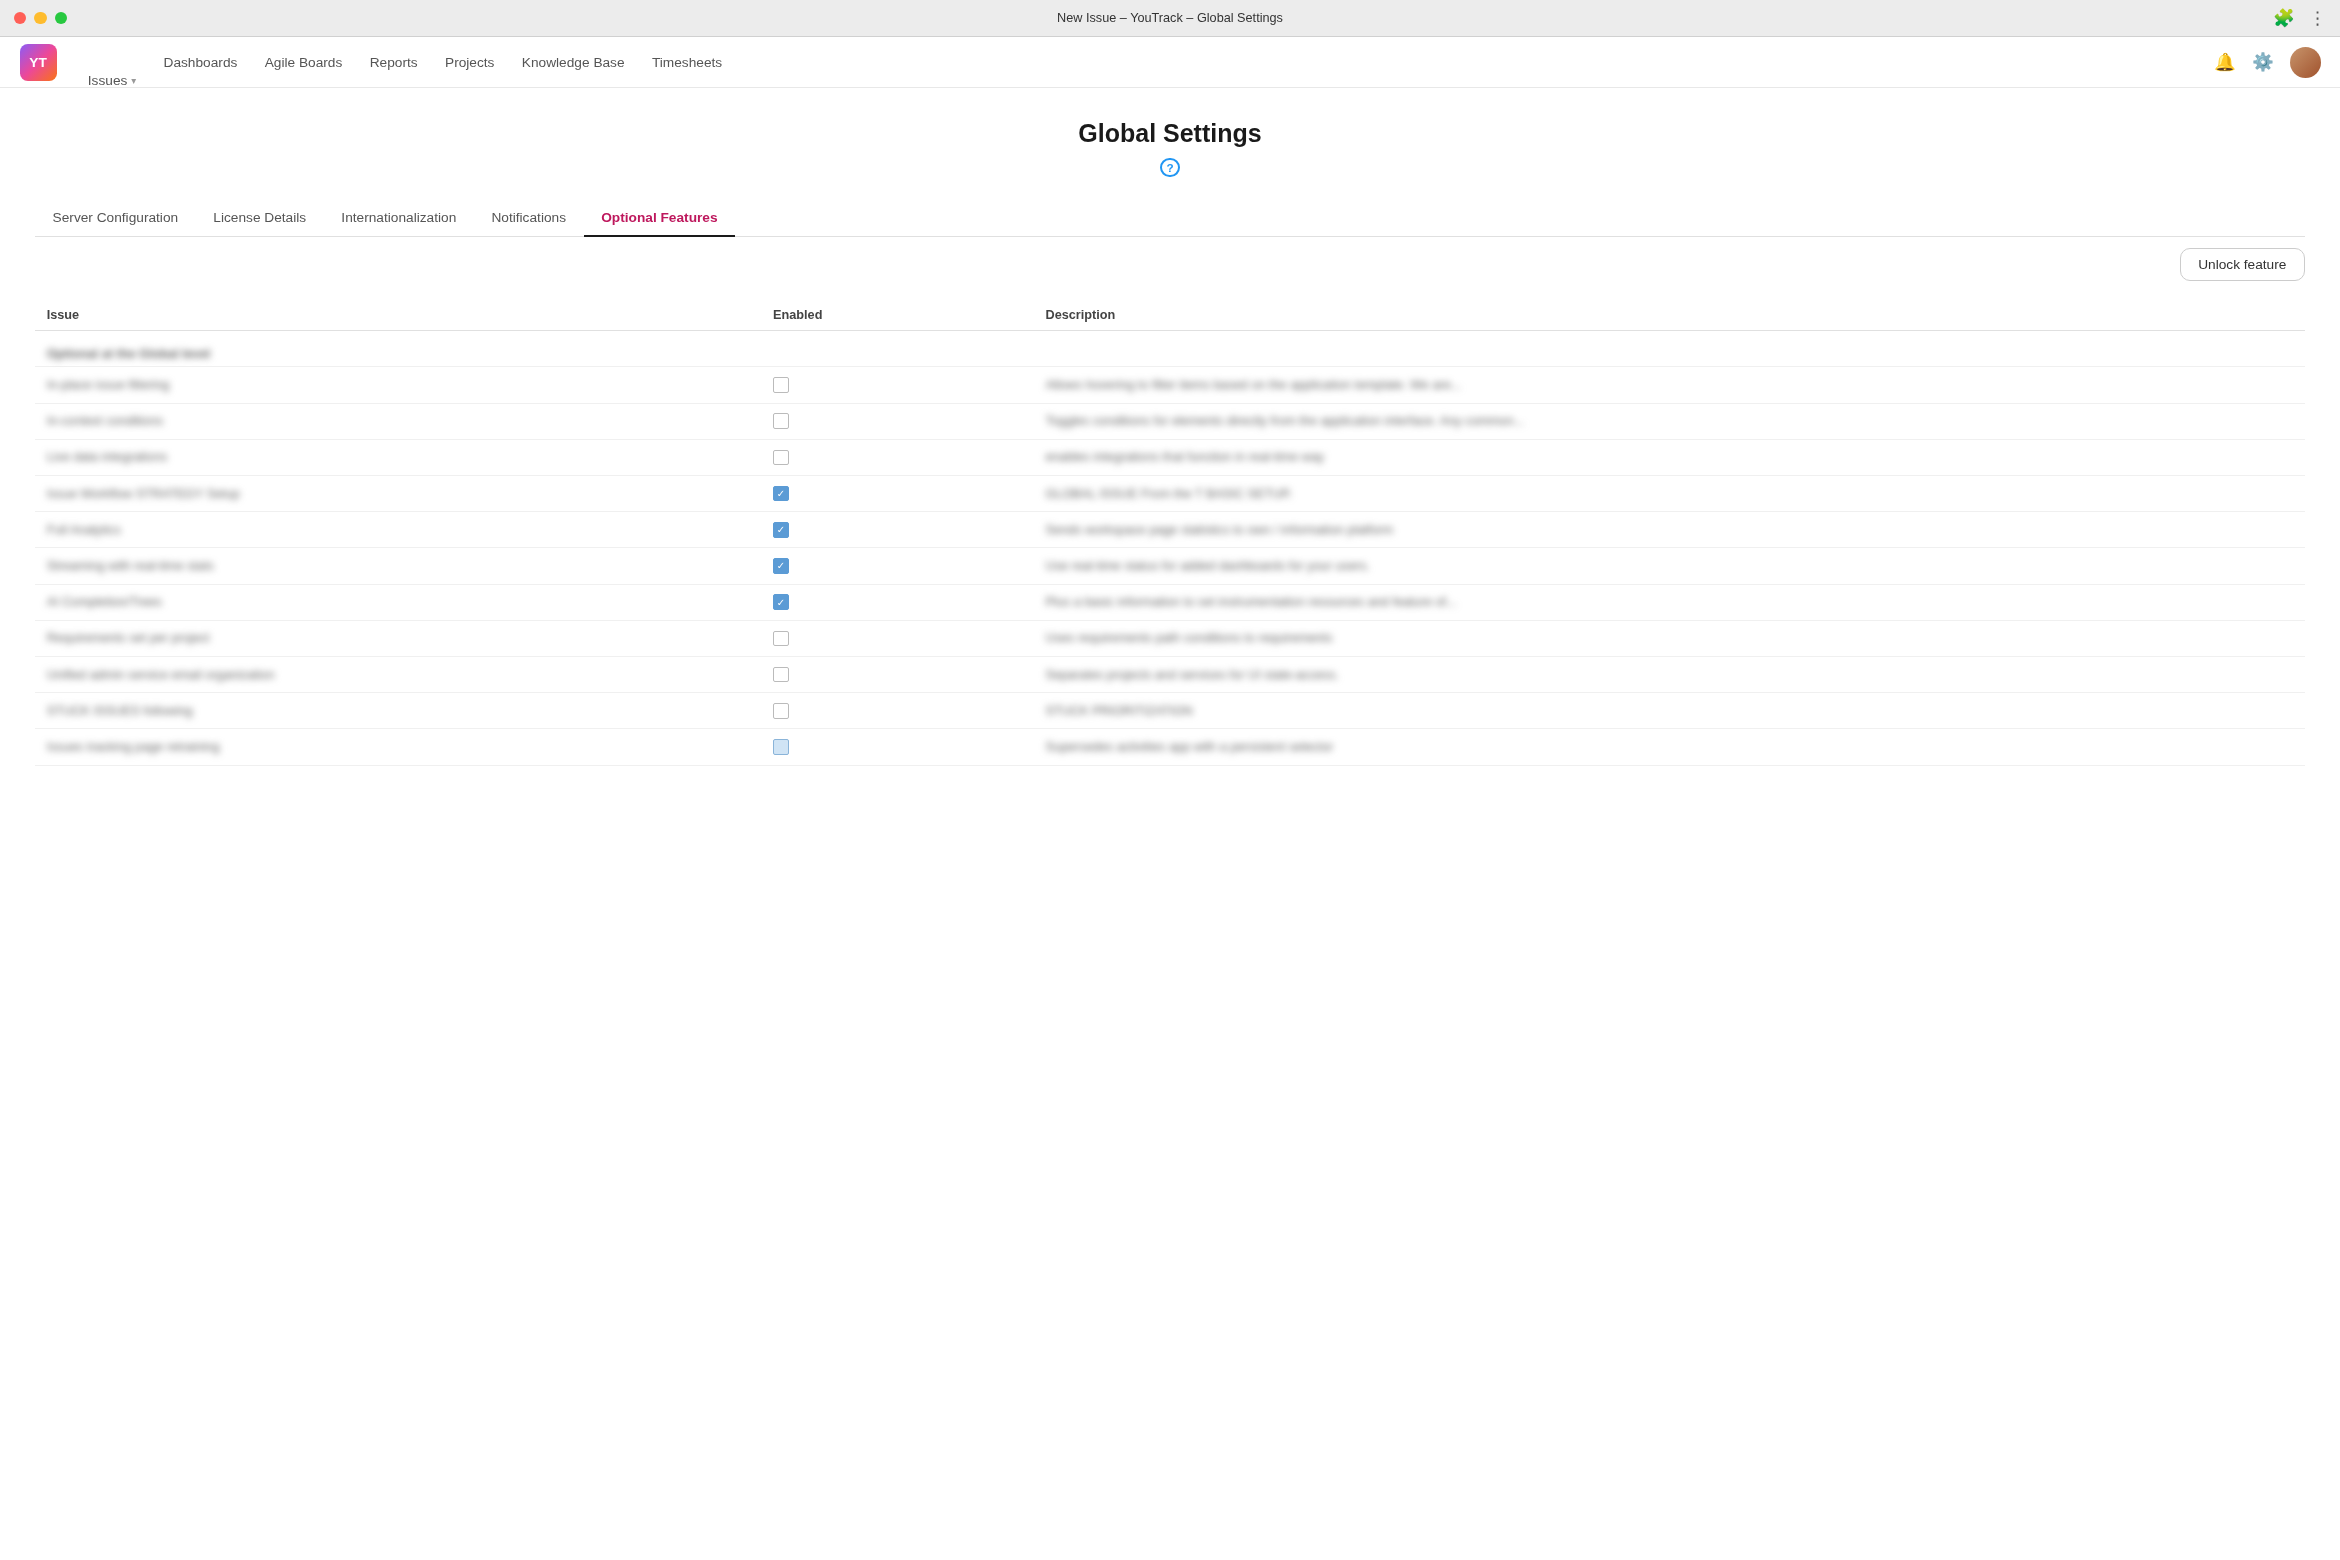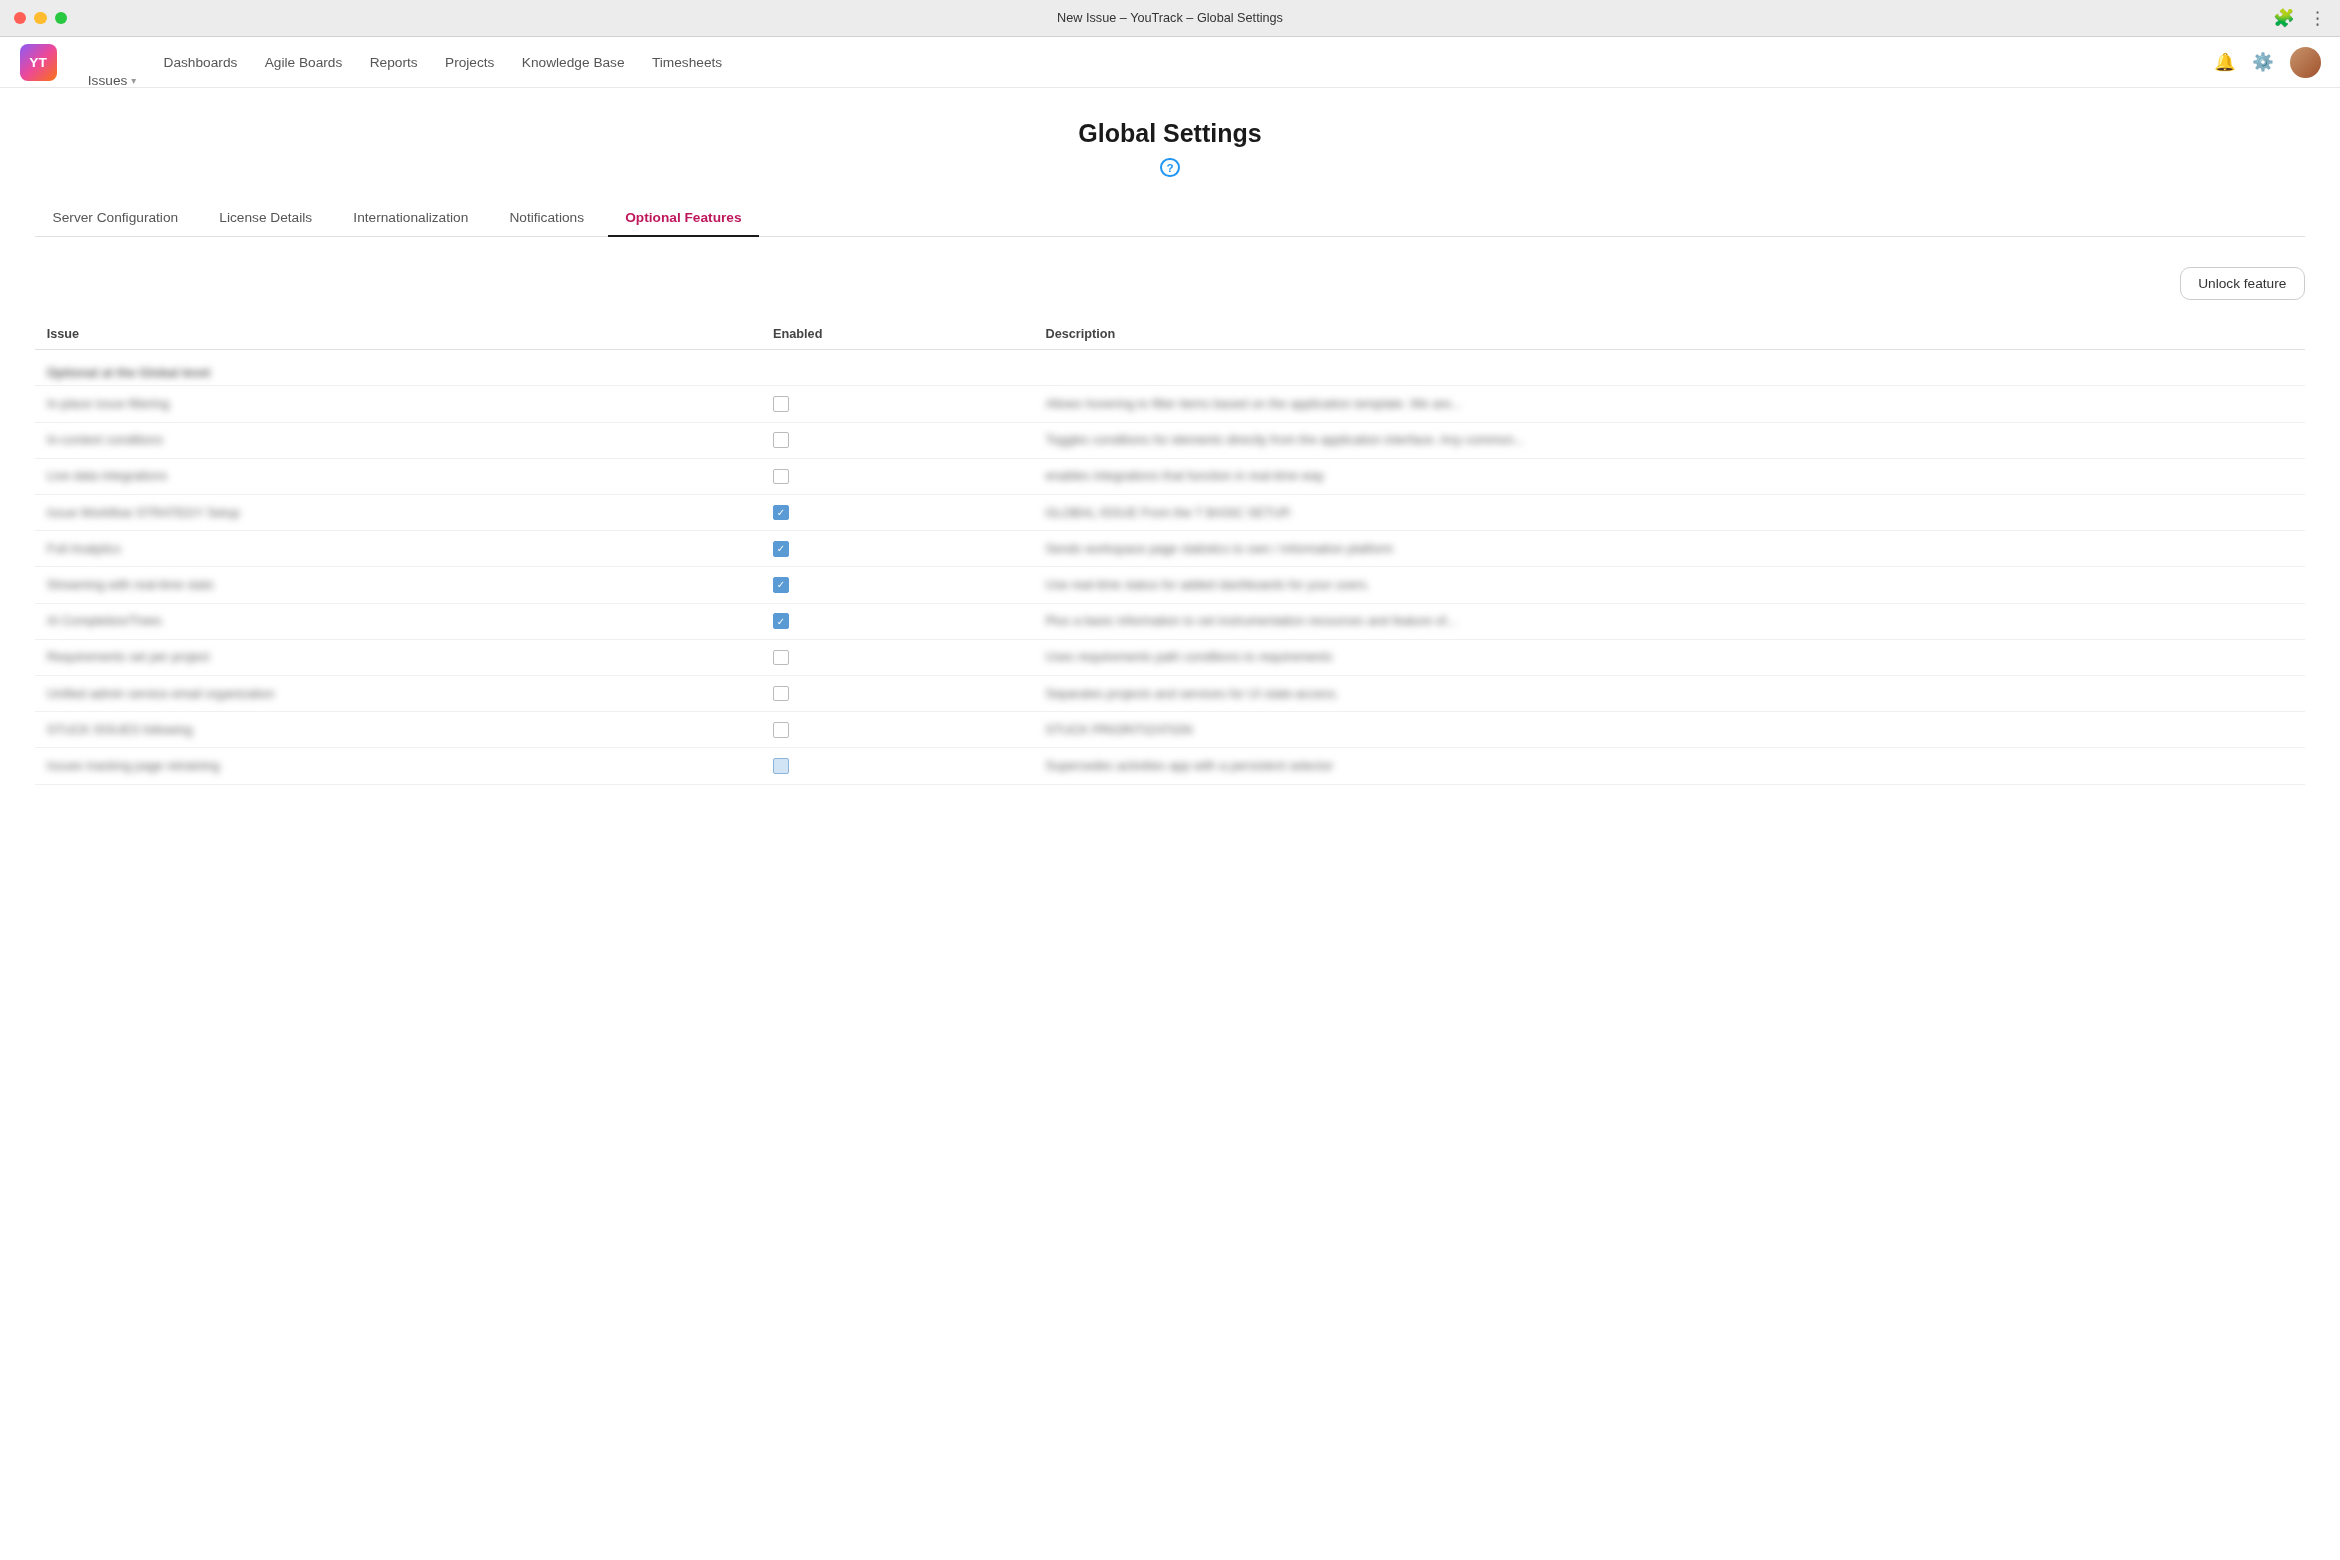--- a/index.html
+++ b/index.html
@@ -143,22 +143,22 @@
       align-items: center;
       justify-content: center;
       font-weight: 700;
       cursor: pointer;
     }
 
     
     .tabs {
       display: flex;
       border-bottom: 1px solid #e0e0e0;
-      margin-bottom: 30px;
-      gap: 6px;
+      margin-bottom: 11px;
+      gap: 0;
     }
     .tab {
       padding: 9.8px 17.6px;
       font-size: 13.7px;
       color: #555;
       cursor: pointer;
       border-bottom: 2.9px solid transparent;
       margin-bottom: -1px;
       white-space: nowrap;
     }

